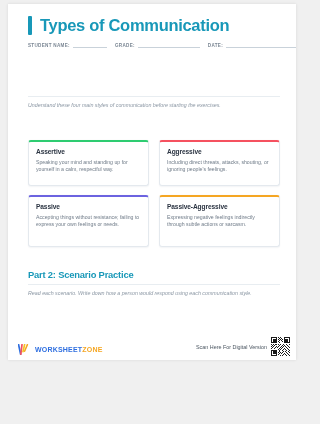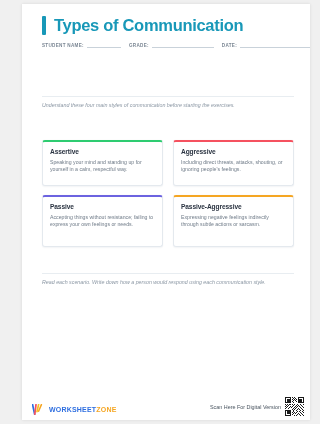--- a/index.html
+++ b/index.html
@@ -8,24 +8,24 @@
     background: #f0f0f0;
   }
   body {
     width: 300px;
     height: 424px;
     overflow: hidden;
     font-family: "Liberation Sans", sans-serif;
   }
   .page {
     position: absolute;
-    left: 22px;
+    left: 8px;
     top: 4px;
     width: 288px;
-    height: 416px;
+    height: 356px;
     background: #ffffff;
     box-shadow: 0 0 3px rgba(0,0,0,0.10);
     box-sizing: border-box;
     overflow: hidden;
   }
 
   
   .header {
     position: absolute;
     left: 20px;
@@ -240,20 +240,21 @@
       <div class="card-title">Passive</div>
       <div class="card-body">Accepting things without resistance; failing to express your own feelings or needs.</div>
     </div>
     <div class="card card-passive-aggressive">
       <div class="card-title">Passive-Aggressive</div>
       <div class="card-body">Expressing negative feelings indirectly through subtle actions or sarcasm.</div>
     </div>
   </div>
 
   <div class="section-head" id="part2-head">
+    <h2 class="section-title">Part 2: Scenario Practice</h2>
     <div class="section-rule"></div>
     <div class="section-sub">Read each scenario. Write down how a person would respond using each communication style.</div>
   </div>
 
   <div class="footer">
     <div class="brand">
       <svg class="logo-mark" width="13" height="11" viewBox="0 0 13 11">
         <path d="M0.6,0.6 L2.6,10.2" stroke="#2f6fe0" stroke-width="1.7" fill="none" stroke-linecap="round"></path>
         <path d="M4.0,0.6 L2.8,10.2" stroke="#f5515f" stroke-width="1.7" fill="none" stroke-linecap="round"></path>
         <path d="M6.6,0.6 L5.0,7.6" stroke="#f5c324" stroke-width="1.7" fill="none" stroke-linecap="round"></path>

